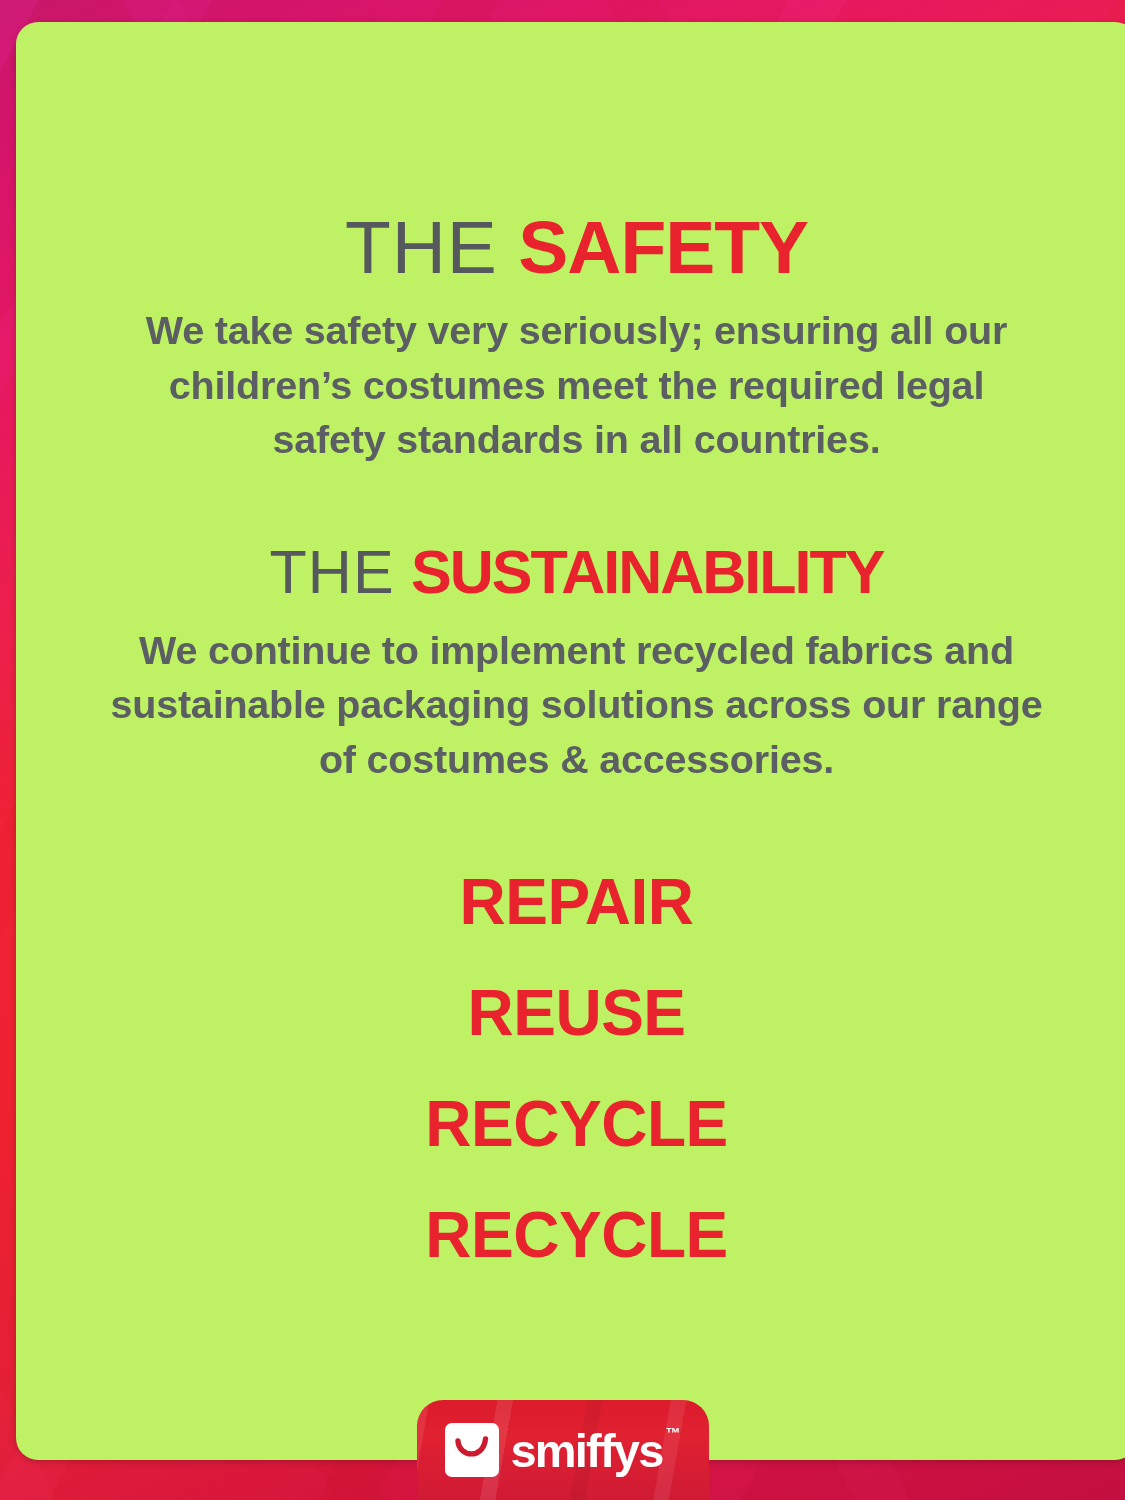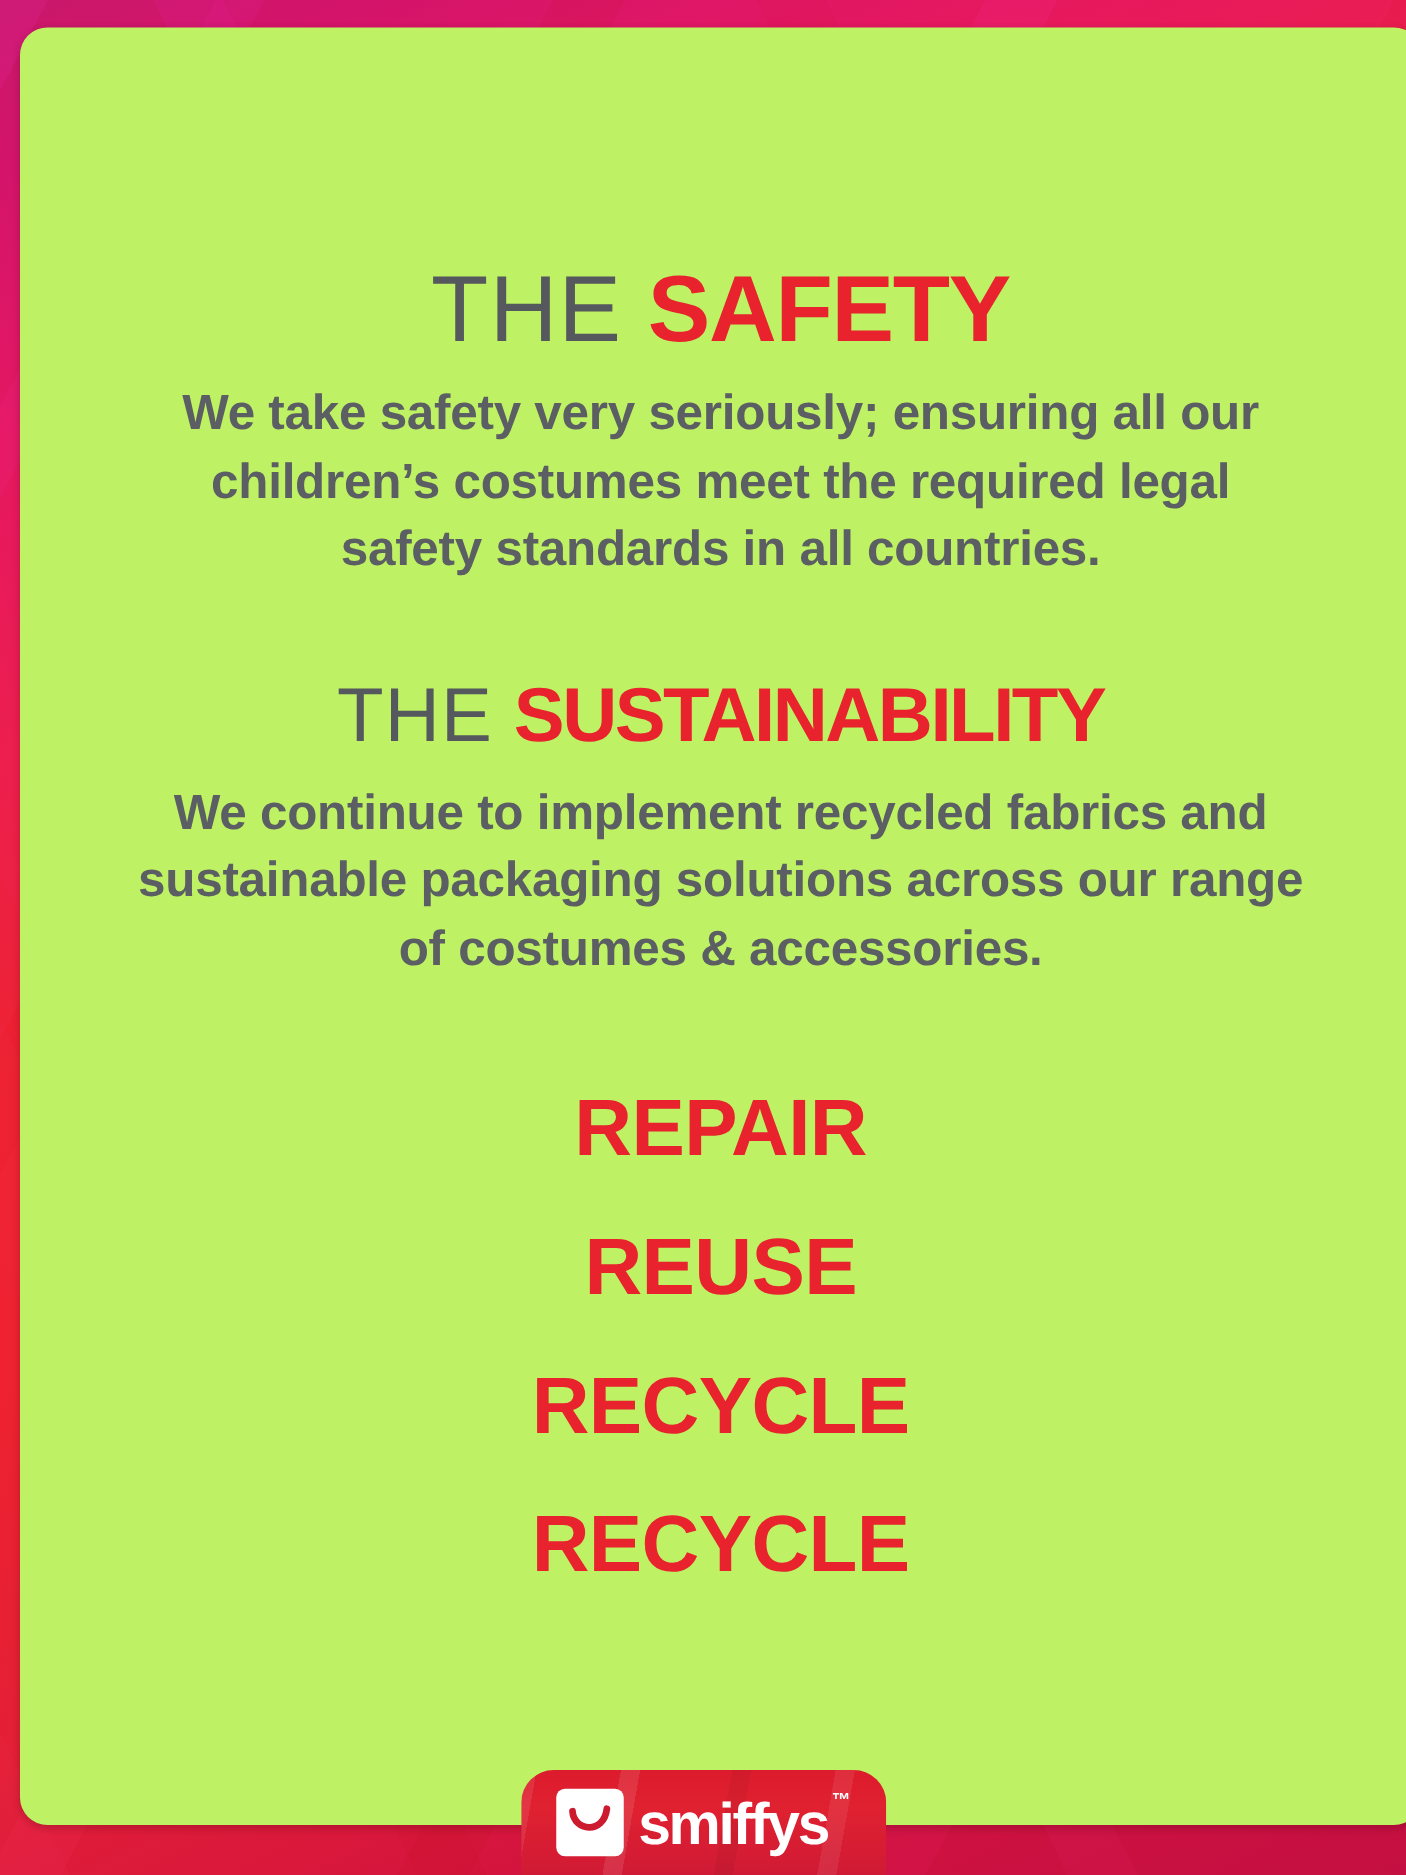--- a/index.html
+++ b/index.html
@@ -119,21 +119,21 @@
   }
   .slogan-item:last-child { margin-bottom:0; }
 
   
   .logo-tab {
     position:absolute;
     left:50%;
     transform:translateX(-50%);
     bottom:0;
     width:292px;
-    height:84px;
+    height:100px;
     background:
       linear-gradient(100deg, rgba(255,255,255,.09) 0 4%, rgba(255,255,255,0) 4% 26%,
                               rgba(255,255,255,.10) 26% 31%, rgba(255,255,255,0) 31% 55%,
                               rgba(0,0,0,.05) 55% 60%, rgba(255,255,255,0) 60% 82%,
                               rgba(255,255,255,.08) 82% 87%, rgba(255,255,255,0) 87% 100%),
       linear-gradient(180deg, #dc1b2c 0%, #e02130 35%, #d01a35 100%);
     border-radius:26px 26px 0 0;
     display:flex;
     align-items:center;
     justify-content:center;

